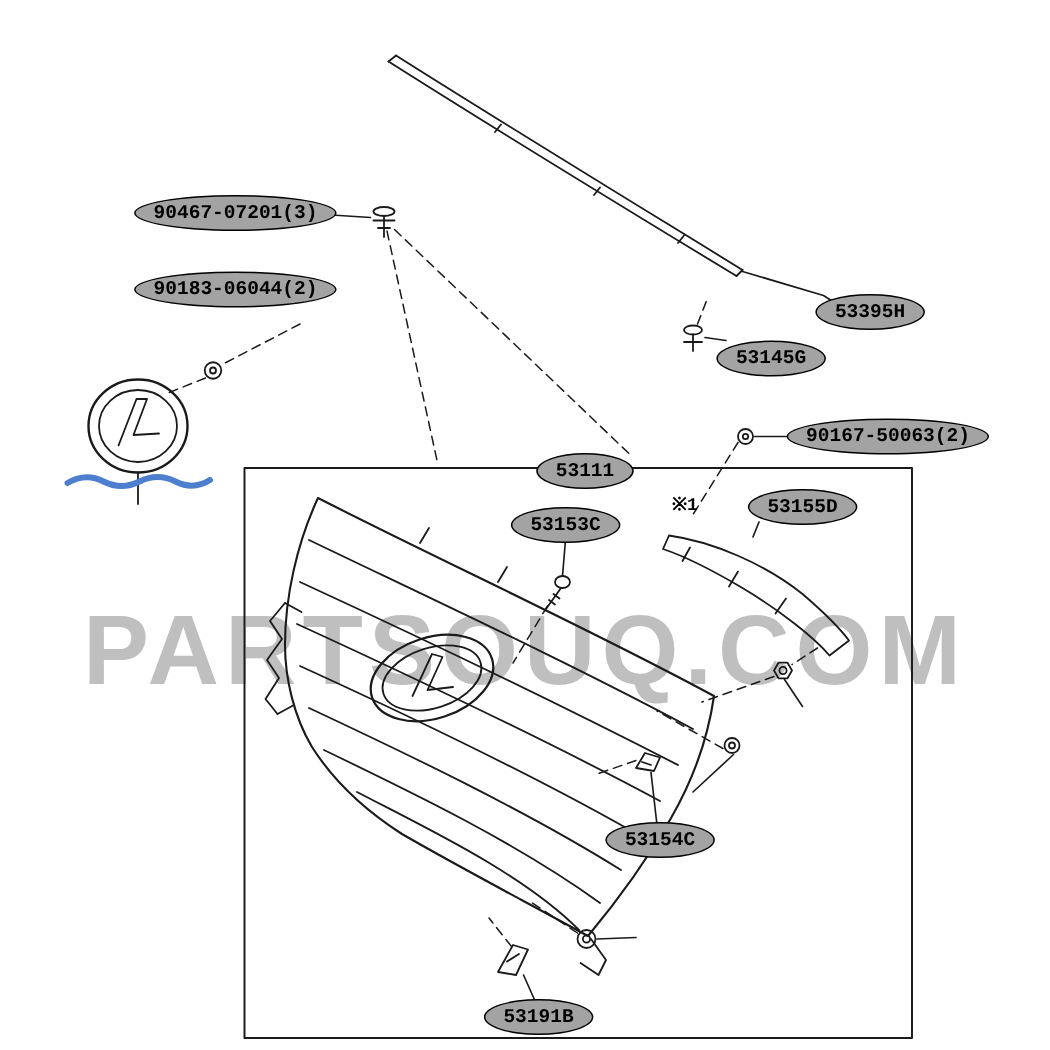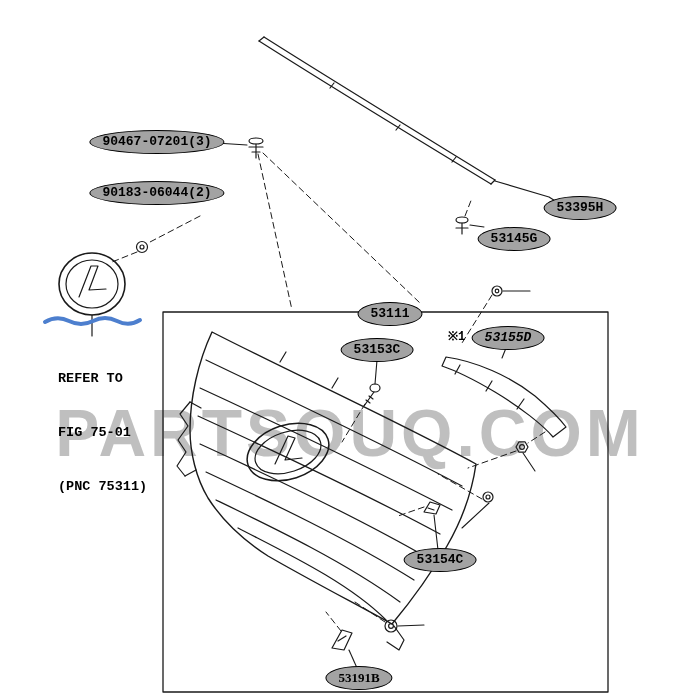--- a/index.html
+++ b/index.html
@@ -197,27 +197,23 @@
       <path d="M424 507 L398 516"></path>
       <path d="M385 622 L352 600"></path>
       <path d="M341 631 L326 612"></path>
     </g>
   </svg>
 
   <div class="part-label" style="left:157px; top:142px;">90467-07201(3)</div>
   <div class="part-label" style="left:157px; top:193px;">90183-06044(2)</div>
   <div class="part-label" style="left:580px; top:208px;">53395H</div>
   <div class="part-label" style="left:514px; top:213px;margin-top:26px;">53145G</div>
+  <div class="part-label" style="left:592px; top:291px;">90167-50063(2)</div>
   <div class="part-label" style="left:390px; top:295px;margin-top:19px;">53111</div>
   <div class="part-label" style="left:377px; top:350px;">53153C</div>
-  <div class="part-label" style="left:508px; top:338px;font-style:italic;">53155D</div>
+  <div class="part-label" style="left:535px; top:338px;">53155D</div>
   <div class="part-label" style="left:440px; top:560px;text-align:center;">53154C</div>
-  <div class="part-label" style="left:359px; top:678px;font-family:Liberation Serif, serif;">53191B</div>
-
-  <div class="note">
-    <div>REFER TO</div>
-    <div>FIG 75-01</div>
-    <div>(PNC 75311)</div>
-  </div>
+  <div class="part-label" style="left:359px; top:678px;">53191B</div>
+
 
   <div class="ref-marker">※1</div>
 
 </div>
 
 </body></html>

